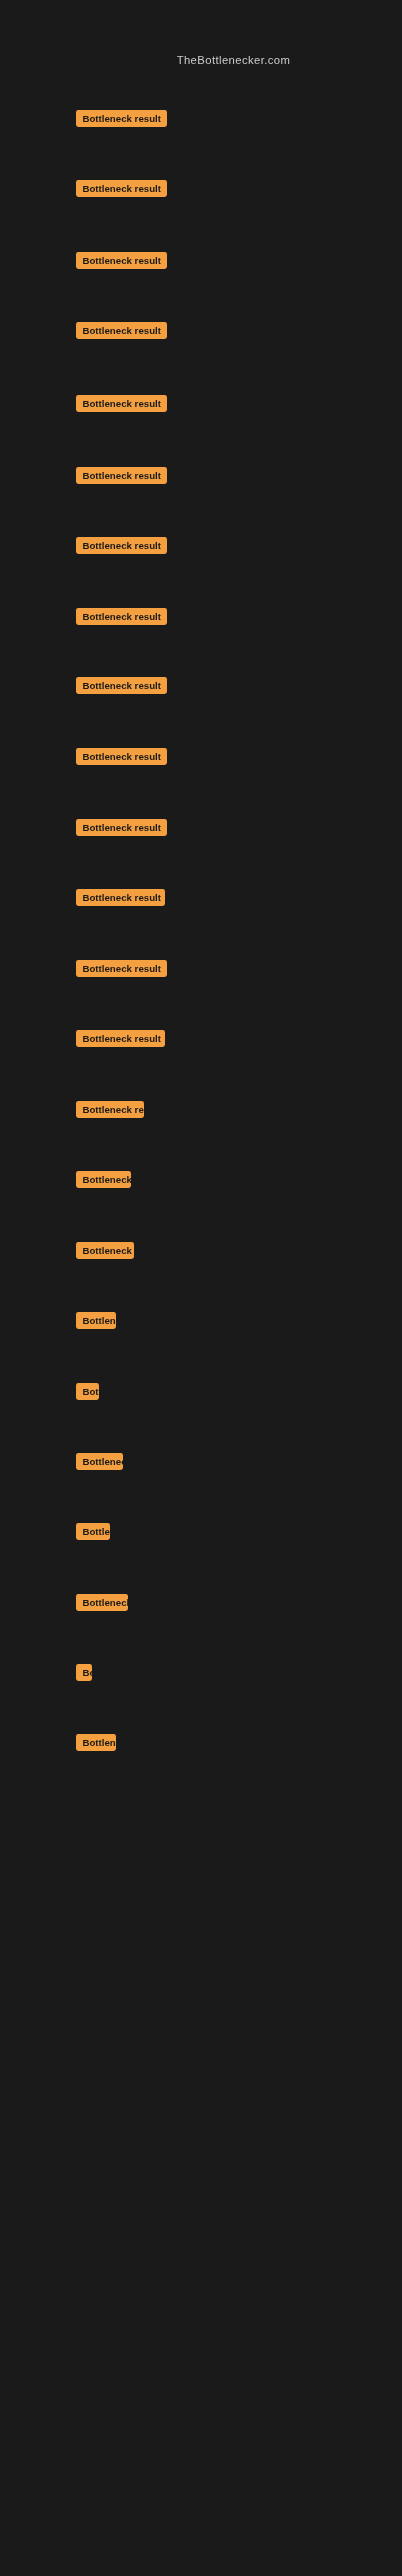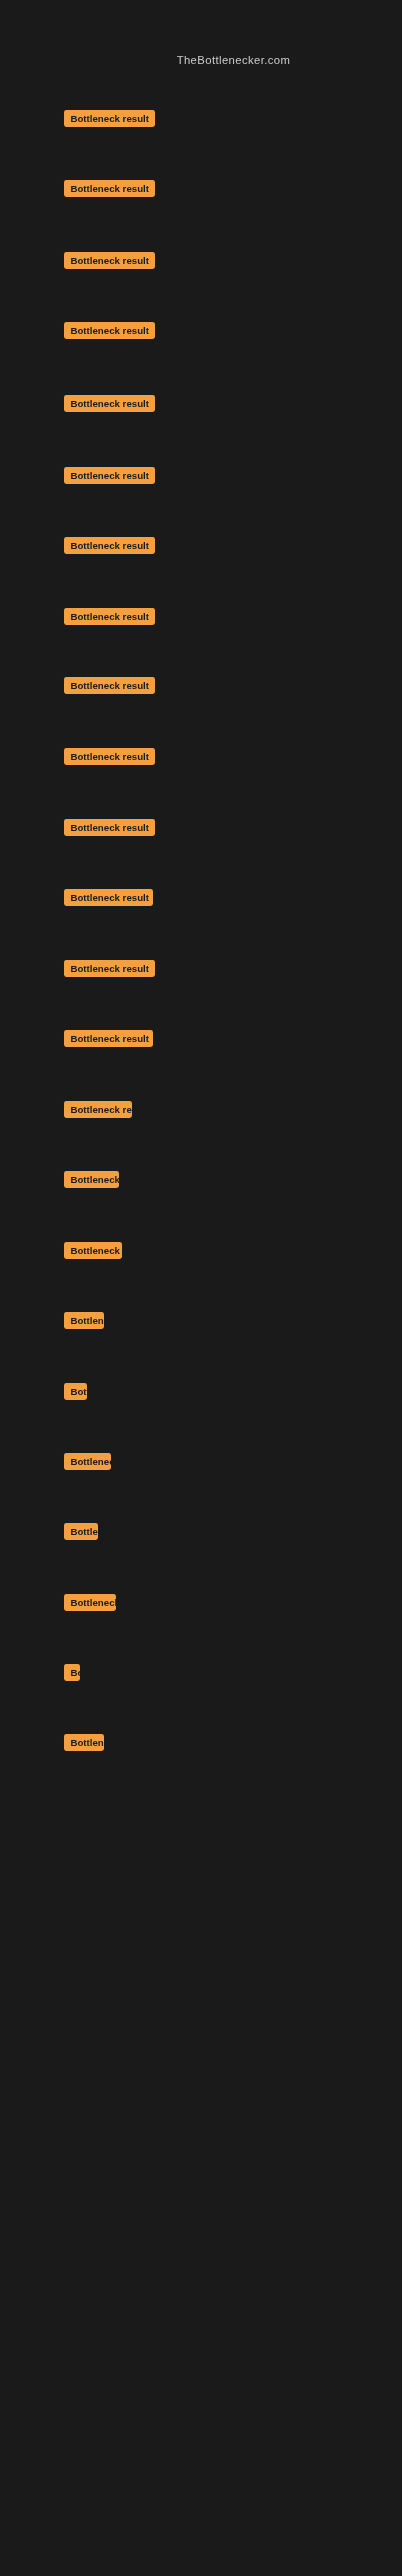--- a/index.html
+++ b/index.html
@@ -19,21 +19,21 @@
     .site-title {
       text-align: center;
       color: #cccccc;
       font-size: 11.3px;
       padding: 6.4px 0;
       letter-spacing: 0.4px;
     }
 
     .badge-container {
       position: absolute;
-      left: 0;
+      left: 12px;
     }
 
     .bottleneck-badge {
       background-color: #f5a040;
       color: #1a1a1a;
       font-size: 9.7px;
       font-weight: bold;
       padding: 3.2px 6.4px;
       border-radius: 2.4px;
       display: inline-block;

